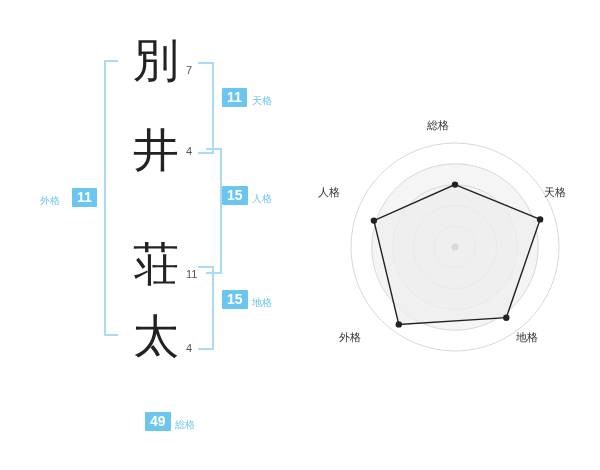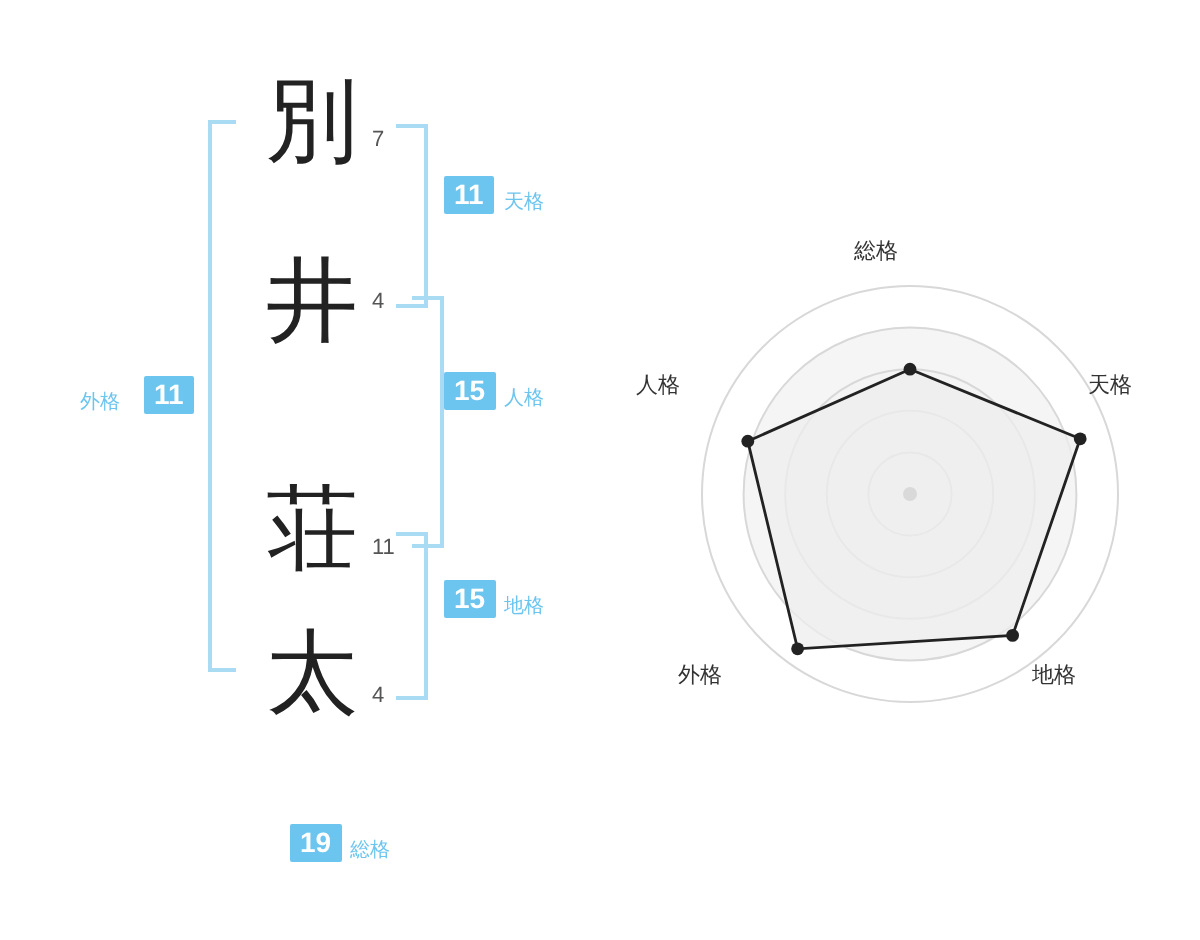--- a/index.html
+++ b/index.html
@@ -173,21 +173,21 @@
 
     <div class="chip chip-jinkaku">15</div>
     <div class="chip-label label-jinkaku">人格</div>
 
     <div class="chip chip-chikaku">15</div>
     <div class="chip-label label-chikaku">地格</div>
 
     <div class="chip chip-gaikaku">11</div>
     <div class="chip-label label-gaikaku">外格</div>
 
-    <div class="chip chip-soukaku">19</div>
+    <div class="chip chip-soukaku">49</div>
     <div class="chip-label label-soukaku">総格</div>
   </div>
 
   <div class="chart-panel">
     <svg id="radar-svg" width="290" height="470" viewBox="0 0 290 470">
         <circle cx="145" cy="247" r="104" fill="#ffffff" fill-opacity="1" stroke="#d8d8d8" stroke-width="1"></circle>
         <circle cx="145" cy="247" r="83.2" fill="#f4f4f4" fill-opacity="0.9" stroke="#d8d8d8" stroke-width="1"></circle>
         <circle cx="145" cy="247" r="62.4" fill="#f4f4f4" fill-opacity="0.9" stroke="#d8d8d8" stroke-width="1"></circle>
         <circle cx="145" cy="247" r="41.6" fill="#f4f4f4" fill-opacity="0.9" stroke="#d8d8d8" stroke-width="1"></circle>
         <circle cx="145" cy="247" r="20.8" fill="#f4f4f4" fill-opacity="0.9" stroke="#d8d8d8" stroke-width="1"></circle>

